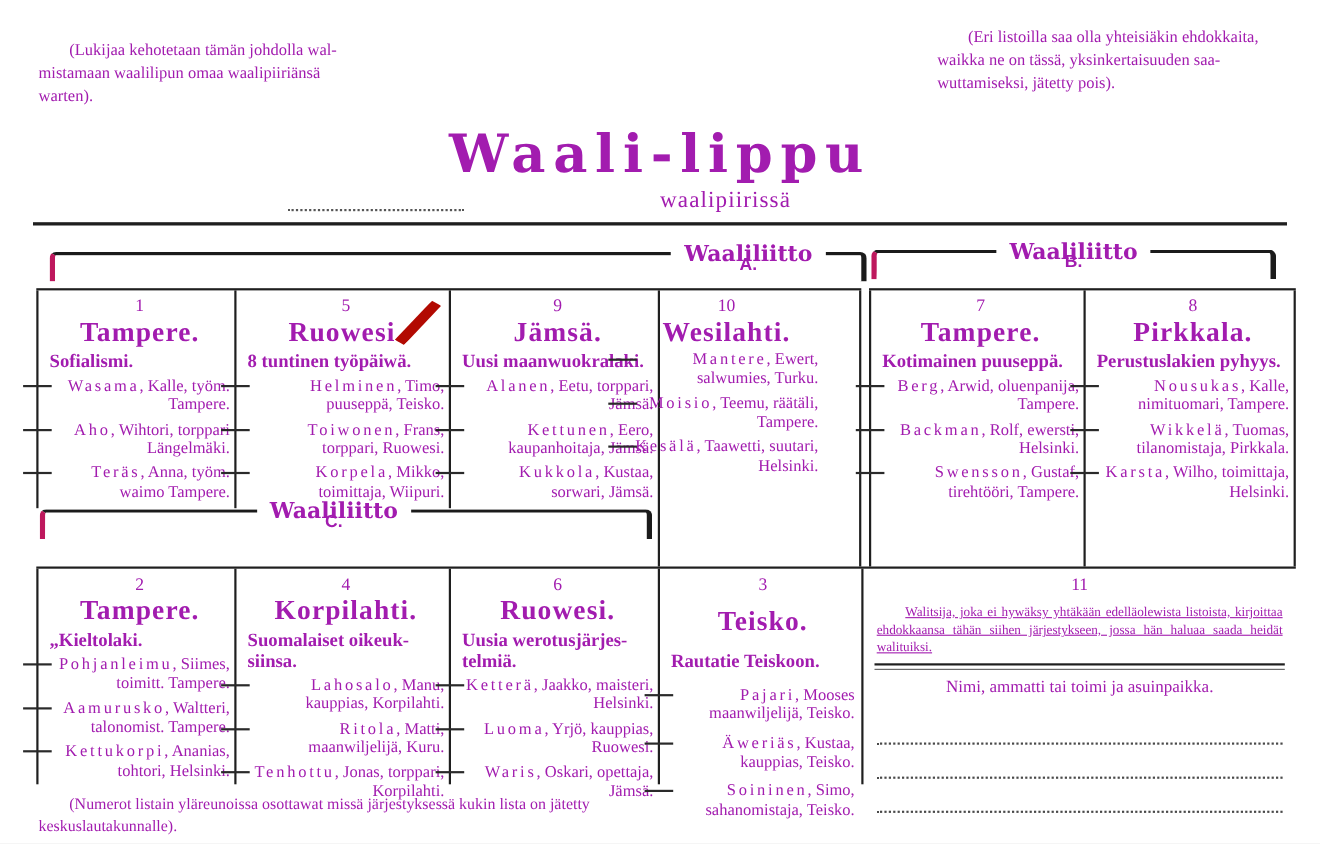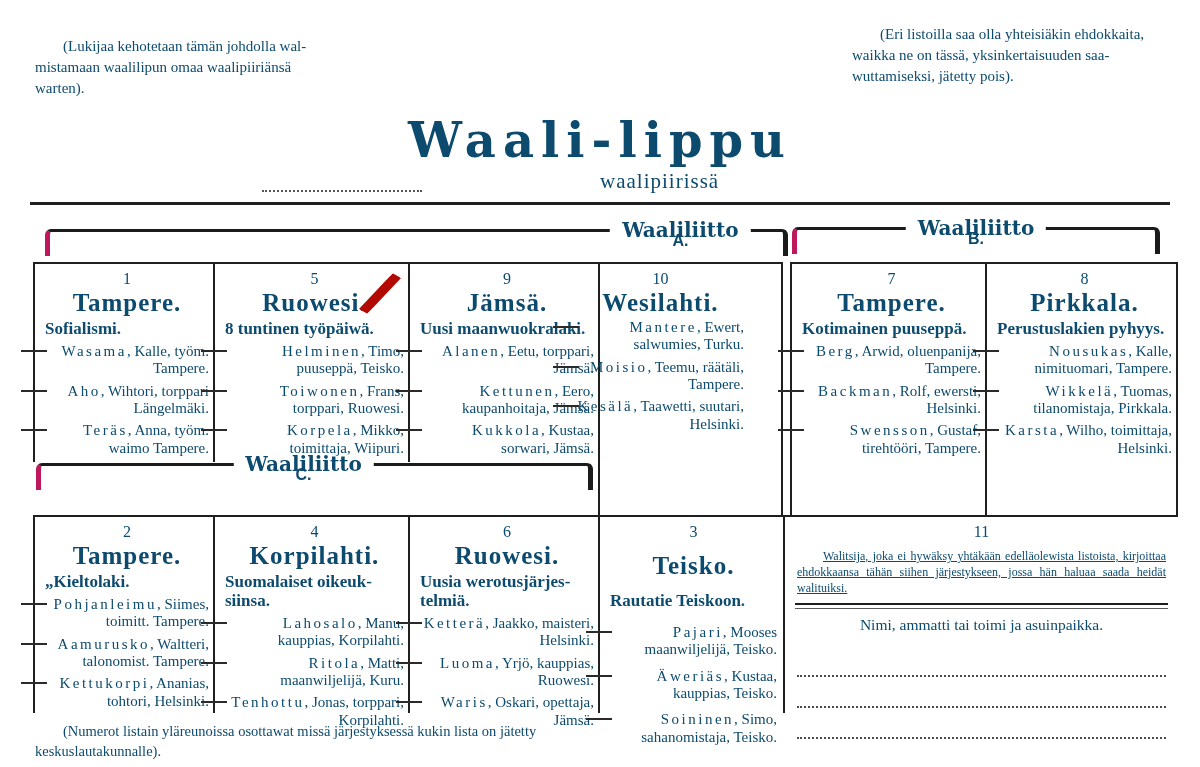--- a/index.html
+++ b/index.html
@@ -1,18 +1,18 @@
 <!DOCTYPE html>
 <html><head>
 <meta charset="utf-8">
 <style>
   html,body{margin:0;padding:0;background:#e8e8e8;}
   #sheet{
     position:relative; width:1200px; height:767px; background:#ffffff;
-    font-family:"Liberation Serif", serif; color:#0c4a6e; overflow:hidden;
+    font-family:"Liberation Serif", serif; color:#a21caf; overflow:hidden;
   }
   .abs{position:absolute;}
   
   .hline{position:absolute; background:#1f1f1f; height:2px;}
   .vline{position:absolute; background:#1f1f1f; width:2px;}
   .rule-title{height:3px;}
   
   .note{
     font-size:15px; line-height:1.4; white-space:pre-line; text-indent:28px;
   }

